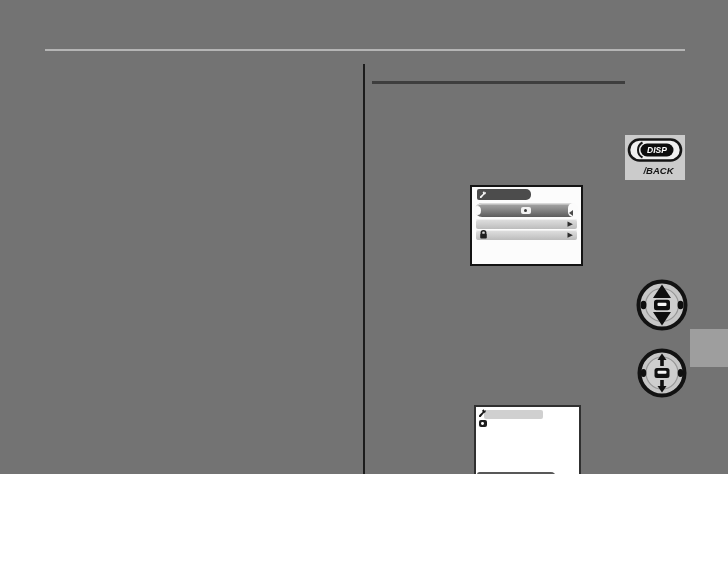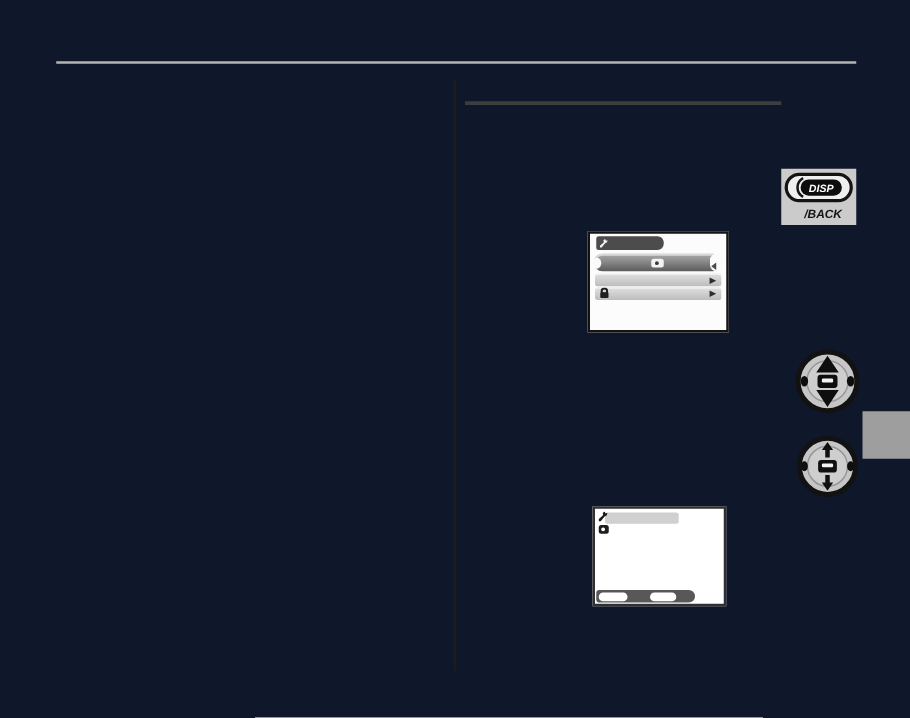--- a/index.html
+++ b/index.html
@@ -1,17 +1,17 @@
 <!DOCTYPE html>
 <html><head>
 <meta charset="utf-8">
 <style>
   html,body{margin:0;padding:0;background:#ffffff;}
   .page{
-    position:relative;width:728px;height:574px;background:#0f172a;overflow:hidden;
+    position:relative;width:728px;height:474px;background:#737373;overflow:hidden;
     font-family:"Liberation Sans",sans-serif;
   }
   .abs{position:absolute;}
   
   .top-rule{left:45px;top:49px;width:640px;height:2px;background:#b5b5b5;}
   .column-divider{left:363px;top:64px;width:2px;height:473px;background:#1c1c1c;}
   .heading-underline{left:372px;top:81px;width:253px;height:2.5px;background:#3e3e3e;}
   
   .disp-plate{left:625px;top:135px;width:60px;height:45px;background:#cbcbcb;
     display:flex;align-items:center;justify-content:center;}

